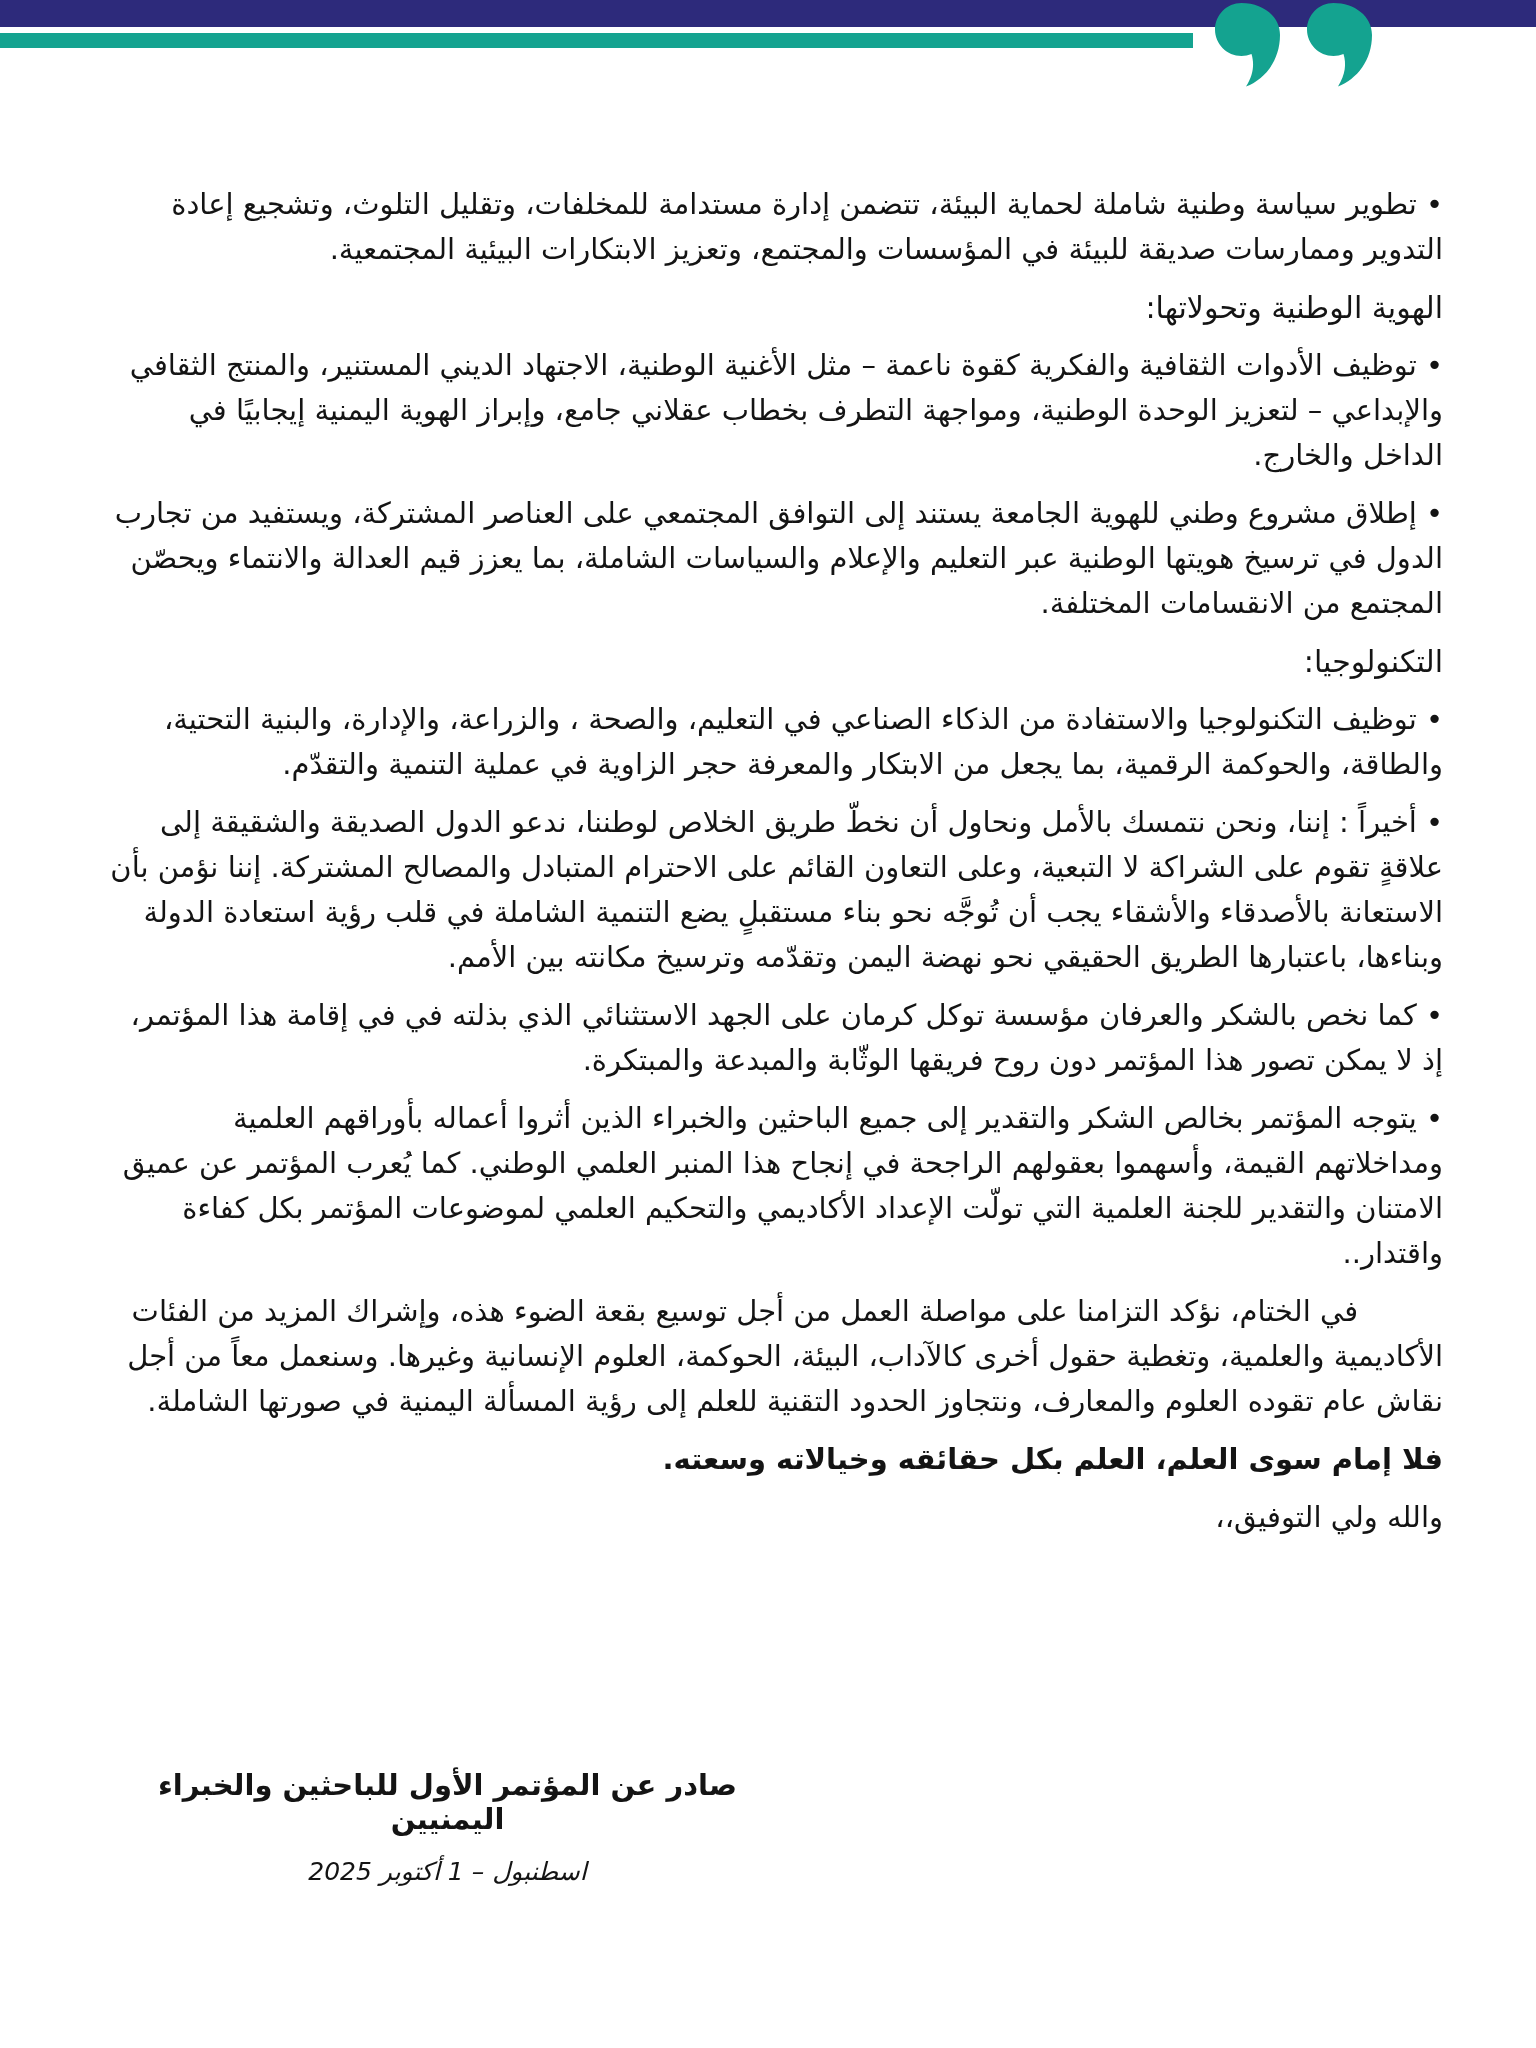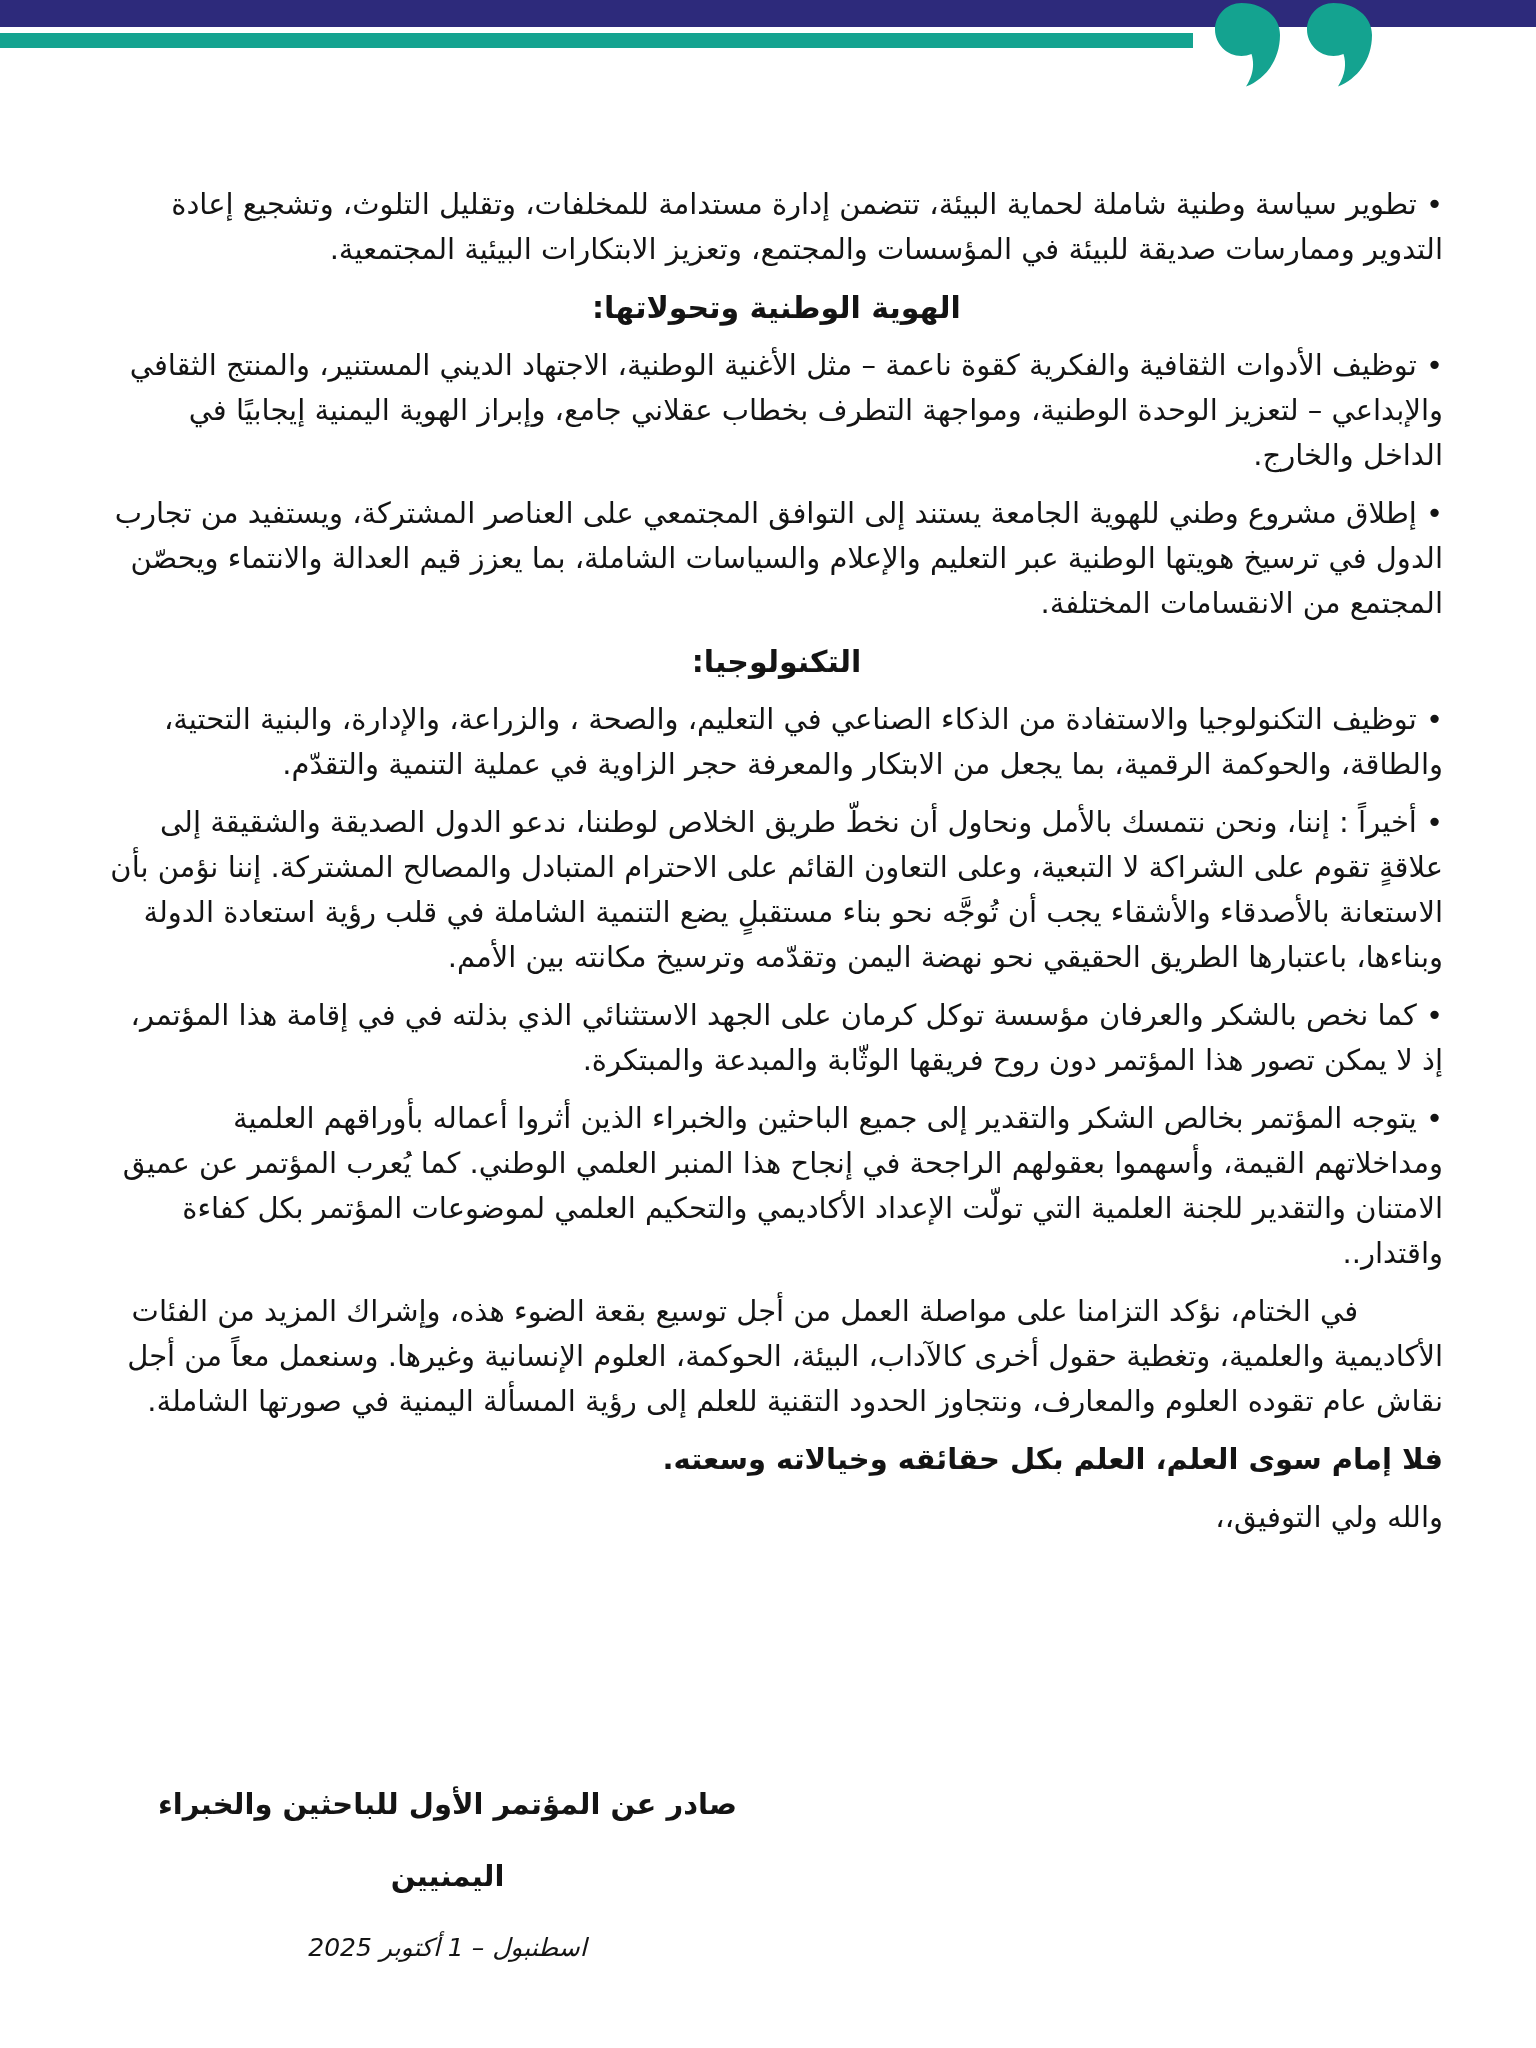--- a/index.html
+++ b/index.html
@@ -9,30 +9,30 @@
   }
   .navy-bar{position:absolute;top:0;left:0;width:1536px;height:27px;background:#2d2a7b;}
   .teal-bar{position:absolute;top:33px;left:0;width:1193px;height:15px;background:#14a390;}
   .quote-icon{position:absolute;top:2px;left:1215px;width:158px;height:86px;color:#14a390;}
   .content{
     position:absolute;top:182px;right:93px;left:110px;
     direction:rtl;text-align:right;
     font-size:29px;line-height:45px;
   }
   .content p{margin:0 0 13px 0;}
-  .sec{font-size:30px;font-weight:bold;margin:10px 0 13px 0;line-height:45px;text-align:center;}
+  .sec{font-size:30px;font-weight:normal;margin:10px 0 13px 0;line-height:45px;}
   .para-indent{text-indent:85px;}
   .bullet{margin-inline-end:9px;}
   .center-bold{font-weight:bold;margin-top:18px;}
   .center-line{text-align:right;margin-top:18px;}
   .footer{
     position:absolute;top:1768px;left:140px;width:615px;
     direction:rtl;text-align:center;
   }
-  .footer-issued{font-weight:bold;font-size:29px;line-height:72px;margin:0;}
+  .footer-issued{font-weight:bold;font-size:29px;line-height:34px;margin:0;}
   .footer-date{font-size:25px;line-height:52px;margin:10px 0 0 0;font-style:italic;}
 </style>
 </head>
 <body>
 
 <div class="navy-bar" style="background: rgb(45, 42, 123);"></div>
 <div class="teal-bar" style="background: rgb(20, 163, 144);"></div>
 
 <svg class="quote-icon" viewBox="0 0 158 86" aria-hidden="true">
   <path fill="currentColor" d="M 26.5,1 C 11.9,1 0,12.9 0,27.5 C 0,42.1 11.9,54 26.5,54 C 30,54 33.4,53.3 36.5,52 C 39.5,62 38.5,72.5 31,84.5 C 50,77 65,58.5 65,33 C 65,14 47.5,1 26.5,1 Z"></path>

